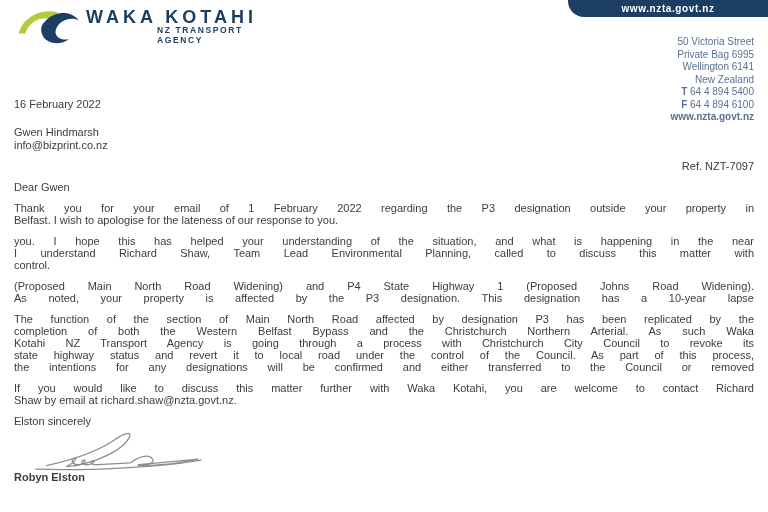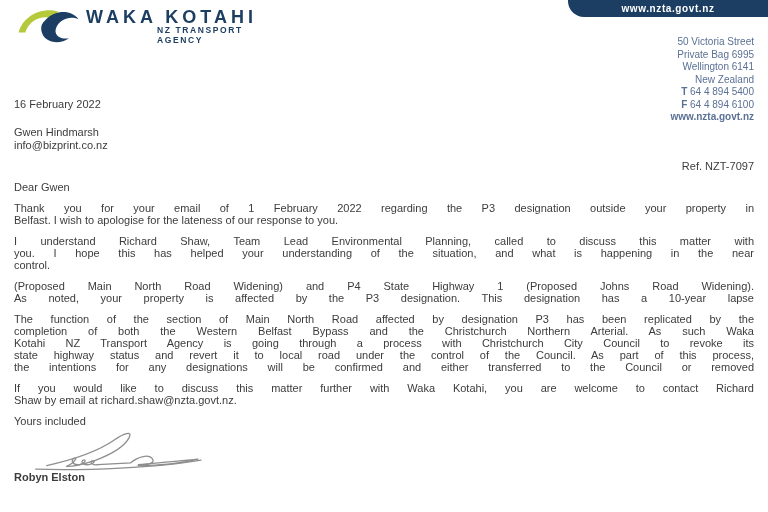--- a/index.html
+++ b/index.html
@@ -4,21 +4,21 @@
 <style>
   html,body{margin:0;padding:0;background:#fff;}
   body{width:768px;height:512px;overflow:hidden;font-family:"Liberation Sans",sans-serif;}
   .page{position:relative;width:768px;height:512px;background:#ffffff;}
 
   
   .banner{position:absolute;top:0;right:0;width:200px;height:17px;background:#1d3e63;
           border-radius:0 0 0 16px;display:flex;align-items:center;justify-content:center;}
   .banner-text{color:#ffffff;font-size:10px;font-weight:bold;letter-spacing:0.6px;}
 
-  .logo{position:absolute;top:5px;left:16px;display:flex;align-items:flex-start;}
+  .logo{position:absolute;top:5px;left:16px;display:flex;align-items:center;}
   .logo-swoosh{width:66px;height:38px;flex:0 0 auto;}
   .logo-textblock{margin-left:4px;margin-top:3px;}
   .logo-title{font-size:18px;font-weight:bold;color:#1d3e63;letter-spacing:4px;line-height:18px;white-space:nowrap;}
   .logo-sub{font-size:8.5px;font-weight:bold;color:#1d3e63;letter-spacing:1.6px;line-height:9.5px;margin-left:28px;padding-left:43px;}
 
   .contact{position:absolute;top:36px;right:14px;text-align:right;
            font-size:10px;line-height:12.5px;color:#5a7094;}
   .contact .b{font-weight:bold;}
   .contact .site{font-weight:bold;}
 
@@ -76,41 +76,41 @@
 
     <div class="ref">Ref. NZT-7097</div>
 
     <div class="salutation">Dear Gwen</div>
 
     <div class="para">
         <div class="pline">Thank you for your email of 1 February 2022 regarding the P3 designation outside your property in</div>
         <div class="pline pline-last">Belfast. I wish to apologise for the lateness of our response to you.</div>
       </div>
     <div class="para">
+        <div class="pline">you. I hope this has helped your understanding of the situation, and what is happening in the near</div>
         <div class="pline">I understand Richard Shaw, Team Lead Environmental Planning, called to discuss this matter with</div>
-        <div class="pline">you. I hope this has helped your understanding of the situation, and what is happening in the near</div>
         <div class="pline pline-last">control.</div>
       </div>
     <div class="para">
         <div class="pline">(Proposed Main North Road Widening) and P4 State Highway 1 (Proposed Johns Road Widening).</div>
         <div class="pline">As noted, your property is affected by the P3 designation.  This designation has a 10-year lapse</div>
       </div>
     <div class="para">
         <div class="pline">The function of the section of Main North Road affected by designation P3 has been replicated by the</div>
         <div class="pline">completion of both the Western Belfast Bypass and the Christchurch Northern Arterial.  As such Waka</div>
         <div class="pline">Kotahi NZ Transport Agency is going through a process with Christchurch City Council to revoke its</div>
         <div class="pline">state highway status and revert it to local road under the control of the Council. As part of this process,</div>
         <div class="pline">the intentions for any designations will be confirmed and either transferred to the Council or removed</div>
       </div>
     <div class="para">
         <div class="pline">If you would like to discuss this matter further with Waka Kotahi, you are welcome to contact Richard</div>
         <div class="pline pline-last">Shaw by email at richard.shaw@nzta.govt.nz.</div>
       </div>
 
-    <div class="closing">Yours included</div>
+    <div class="closing">Elston sincerely</div>
 
     <div class="sig-wrap">
       <svg width="190" height="42" viewBox="0 0 190 46" xmlns="http://www.w3.org/2000/svg">
         <g fill="none" stroke="#8e8e8e" stroke-width="1.4" stroke-linecap="round">
           <path d="M18 40 C 45 34, 72 26, 92 12 C 102 5, 113 1, 108 10 C 103 19, 88 28, 72 34 C 60 38, 48 41, 40 41"></path>
           <path d="M40 41 C 50 36, 52 30, 48 32 C 44 34, 46 40, 54 39 C 60 38, 62 33, 58 34 C 55 35, 57 40, 64 39 C 70 38, 72 34, 68 35 C 65 36, 67 40, 74 39"></path>
           <path d="M74 39 L 110 37 C 118 30, 130 27, 134 33 C 137 37, 128 40, 118 39 C 140 37, 165 35, 184 33 C 164 38, 140 40, 118 40"></path>
           <path d="M6 44 C 60 46, 140 42, 187 34"></path>
         </g>
       </svg>

